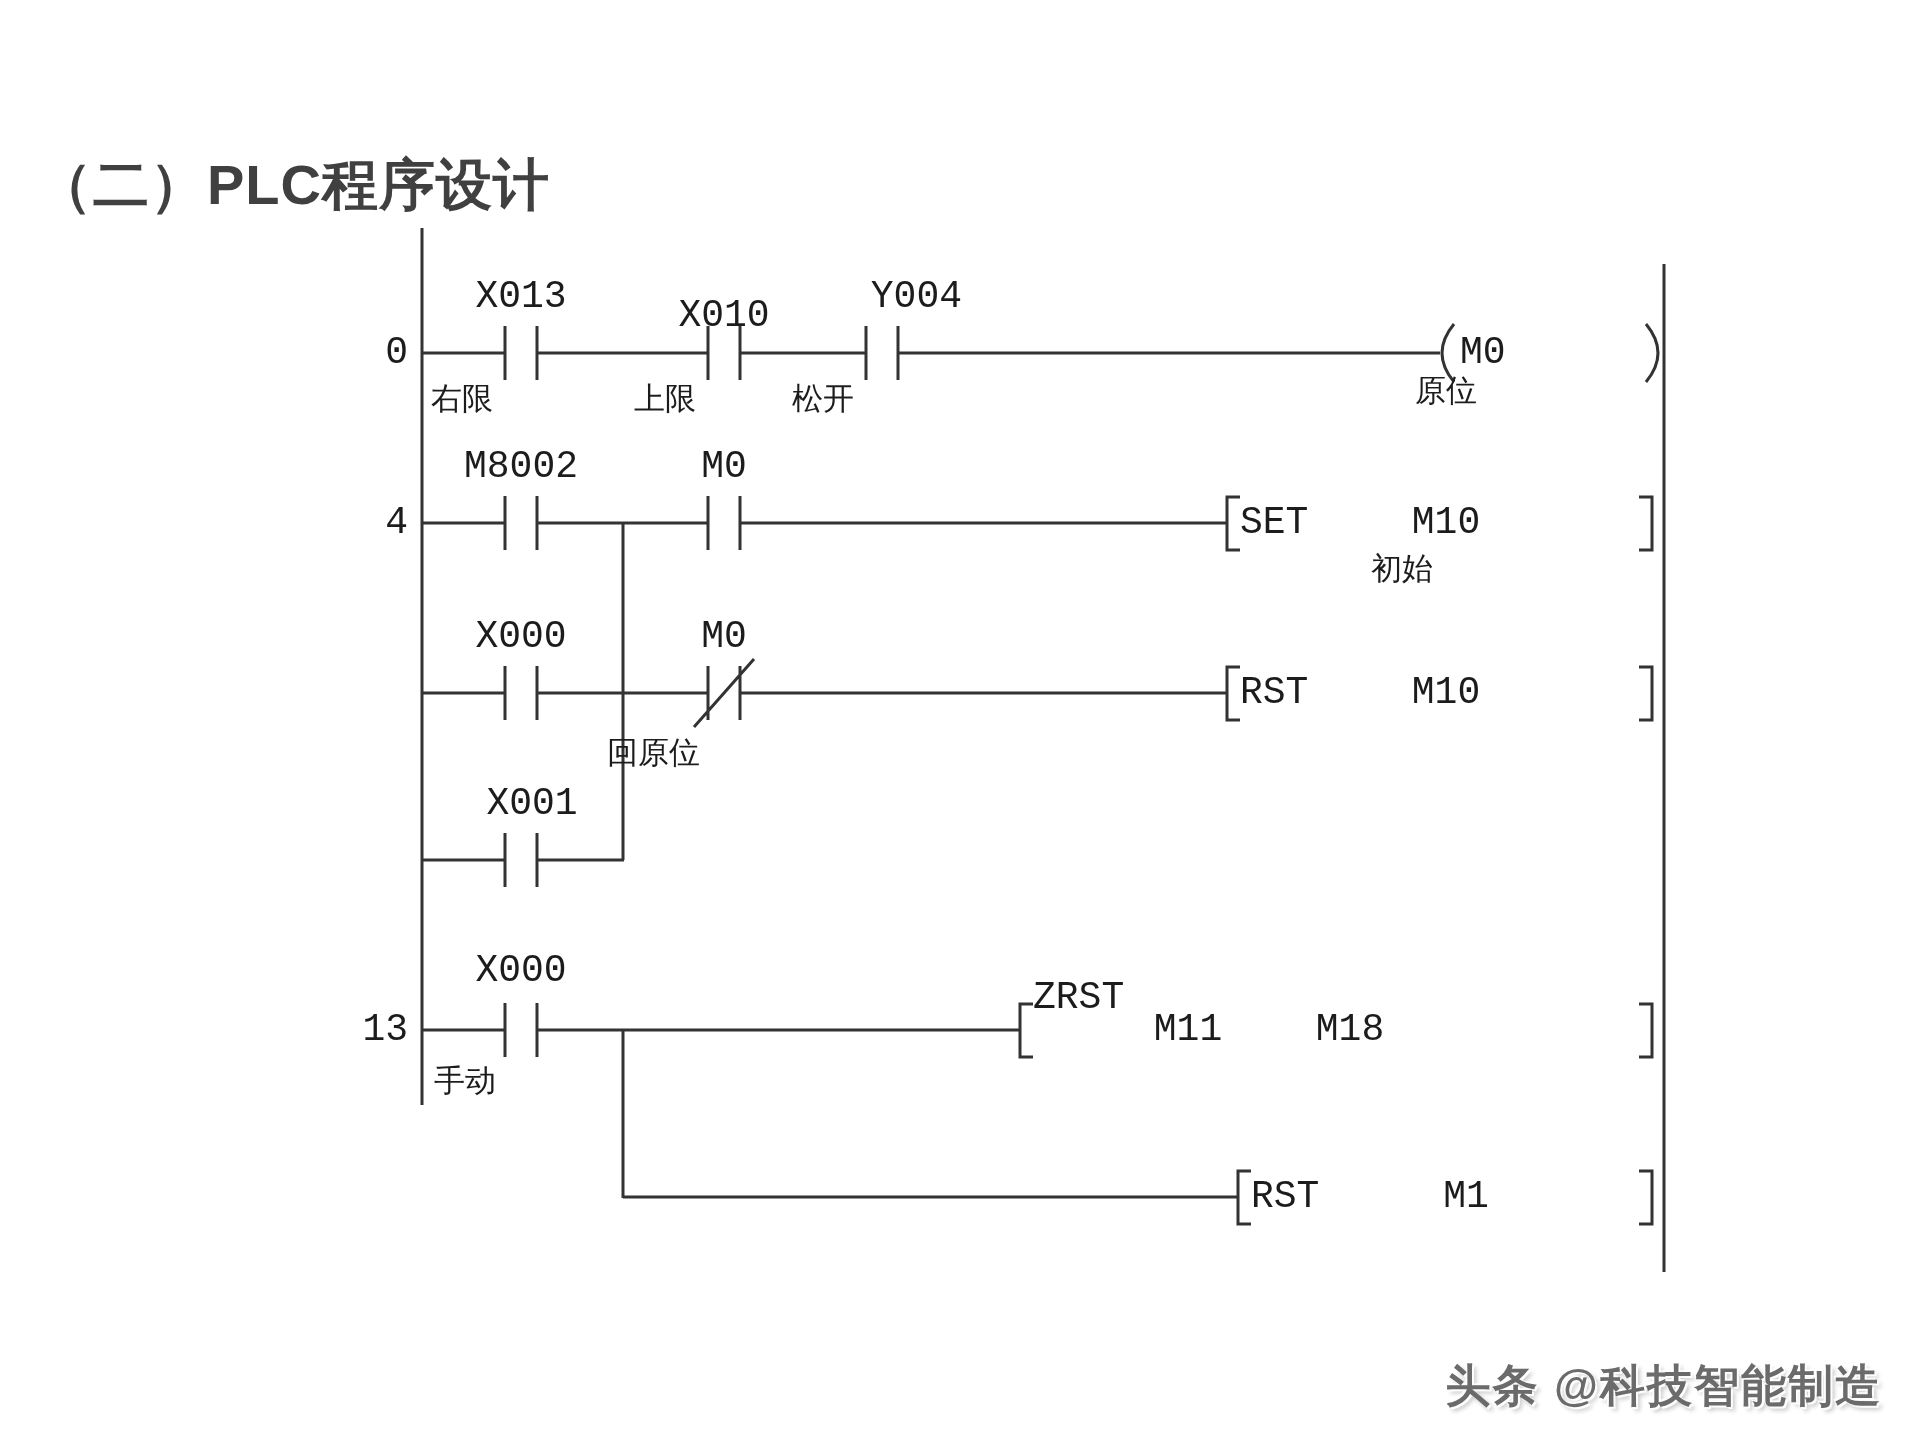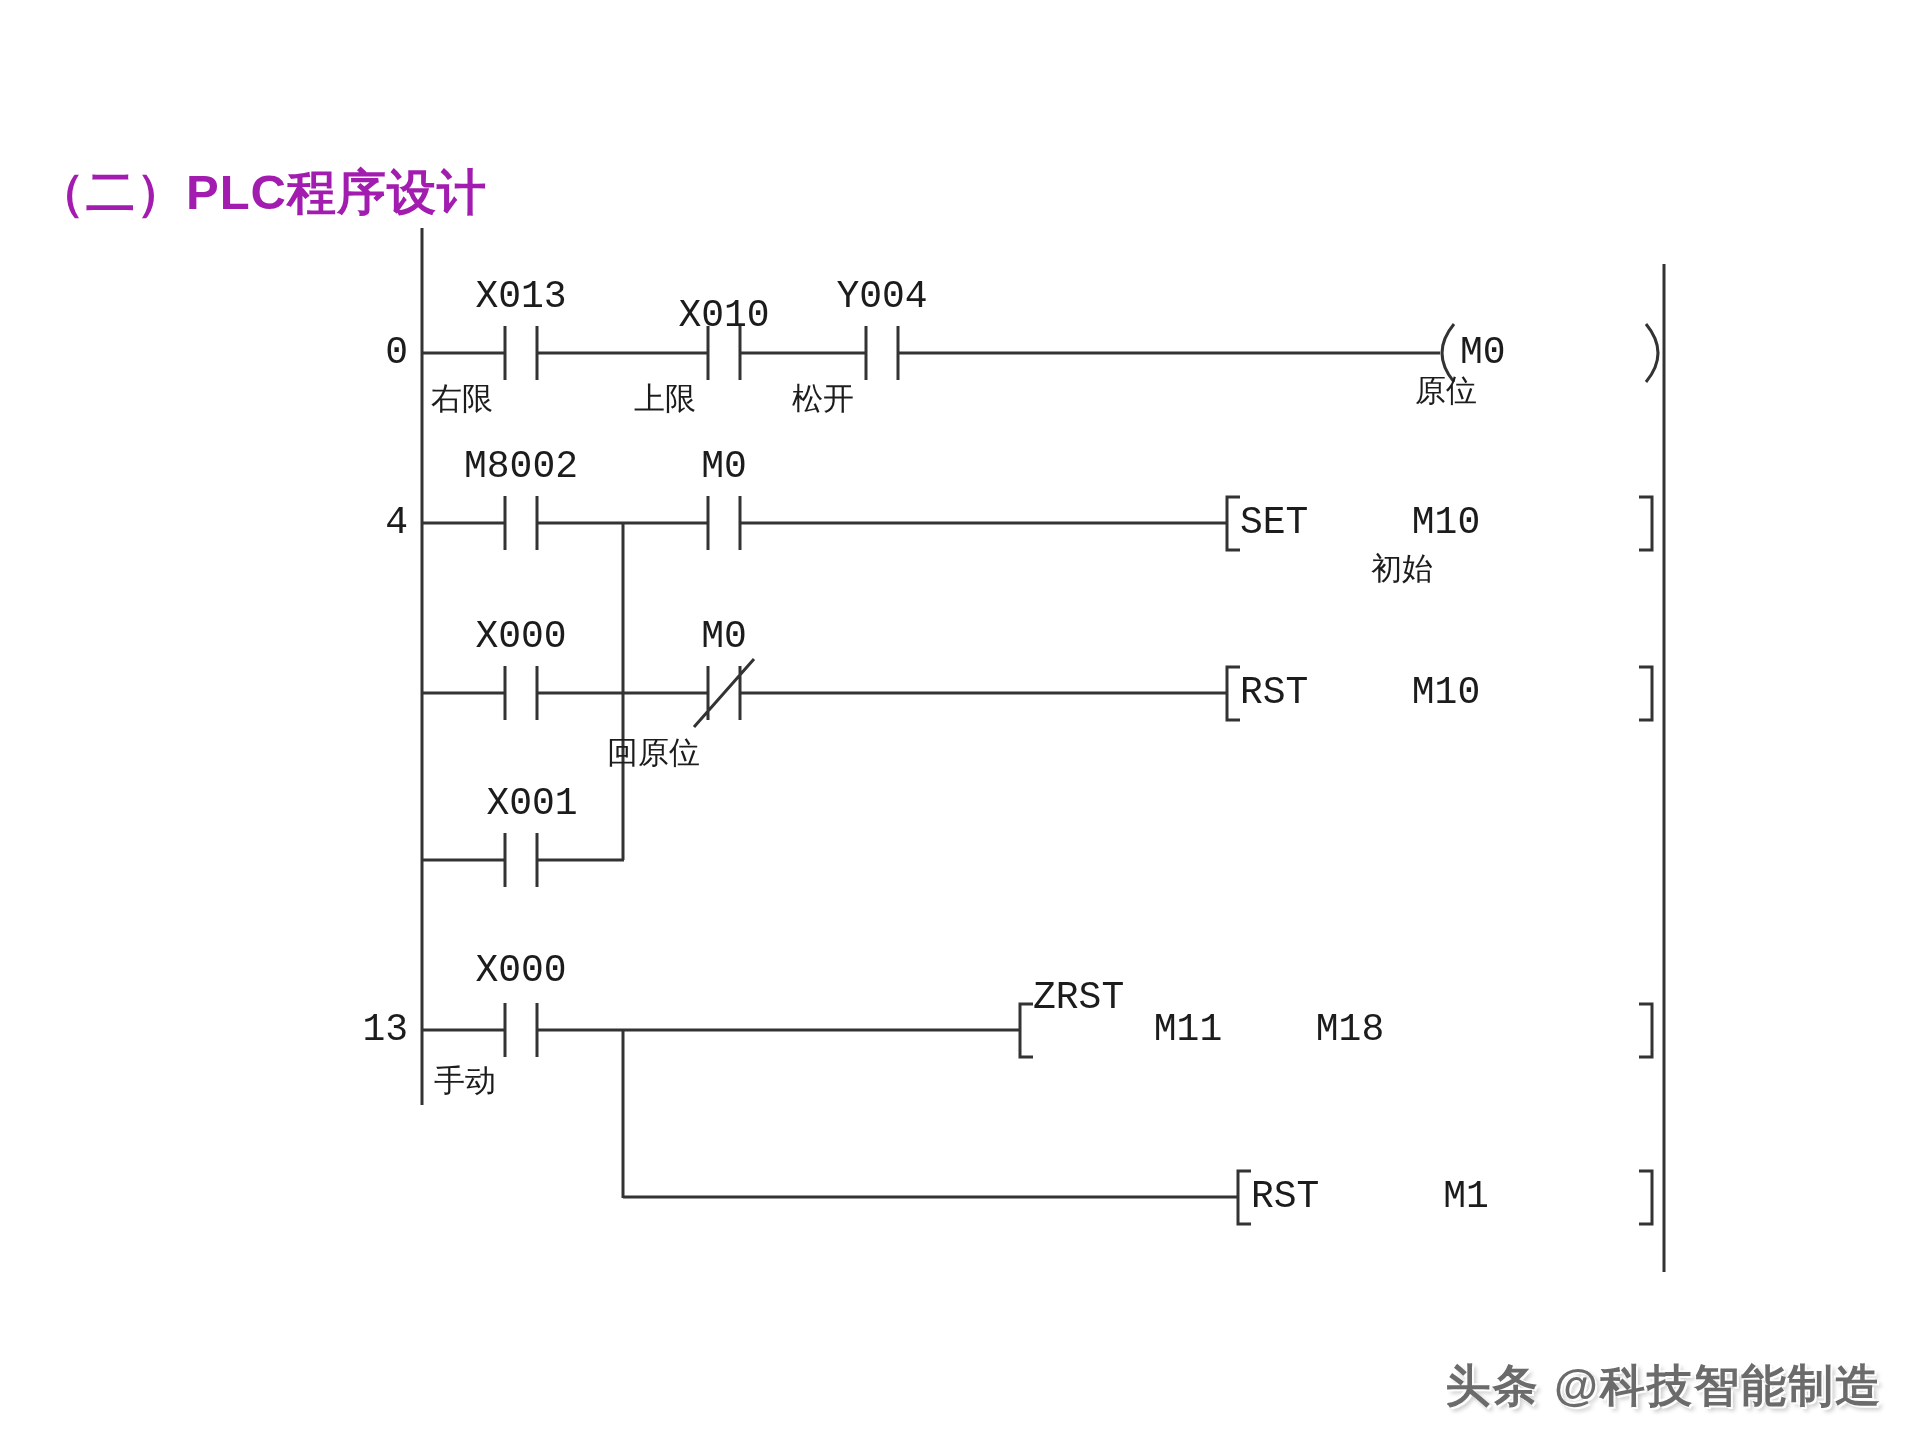--- a/index.html
+++ b/index.html
@@ -7,22 +7,22 @@
     --line-color:#333333;
     --text-color:#1c1c1c;
     --watermark-color:#6b6b6b;
   }
   html,body{margin:0;padding:0;background:#e9e9e9;}
   .stage{
     position:relative;width:1920px;height:1440px;background:var(--background);
     overflow:hidden;font-family:"Liberation Sans","DejaVu Sans",sans-serif;
   }
   .title{
-    position:absolute;left:36px;top:160px;
-    font-size:49px;font-weight:bold;color:#a21caf;letter-spacing:1px;
+    position:absolute;left:36px;top:148px;
+    font-size:56px;font-weight:bold;color:#404040;letter-spacing:1px;
     font-family:"Liberation Sans","DejaVu Sans",sans-serif;
   }
   svg.ladder{position:absolute;left:0;top:0;}
   .ln{stroke:var(--line-color);stroke-width:3;fill:none;}
   .lbl{position:absolute;color:var(--text-color);white-space:nowrap;}
   .dev{
     font-family:"Liberation Mono","DejaVu Sans Mono",monospace;
     font-size:38px;line-height:40px;text-align:center;
   }
   .dev.lft{text-align:left;}
@@ -91,21 +91,21 @@
 
     <g>
       <path class="ln" d="M623 1197 H1238"></path>
       <path class="ln" d="M1251 1171 H1238 V1224 H1251 M1639 1171 H1652 V1224 H1639"></path>
     </g>
   </svg>
 
   <div class="lbl num" style="left:346px;top:333px;width:62px;">0</div>
   <div class="lbl dev" style="left:441px;top:277px;width:160px;">X013</div>
   <div class="lbl dev" style="left:644px;top:277px;width:160px;margin-top:19px;">X010</div>
-  <div class="lbl dev" style="left:802px;top:277px;width:160px;">Y004</div>
+  <div class="lbl dev" style="left:802px;top:277px;width:160px;text-align:right;">Y004</div>
   <div class="lbl cjk" style="left:431px;top:382px;width:180px;">右限</div>
   <div class="lbl cjk" style="left:634px;top:382px;width:180px;">上限</div>
   <div class="lbl cjk" style="left:792px;top:382px;width:180px;">松开</div>
   <div class="lbl dev lft" style="left:1460px;top:333px;width:130px;">M0</div>
   <div class="lbl cjk" style="left:1415px;top:374px;width:170px;">原位</div>
 
   <div class="lbl num" style="left:346px;top:503px;width:62px;">4</div>
   <div class="lbl dev" style="left:421px;top:447px;width:200px;">M8002</div>
   <div class="lbl dev" style="left:644px;top:447px;width:160px;">M0</div>
   <div class="lbl dev lft" style="left:1240px;top:503px;width:160px;">SET</div>

